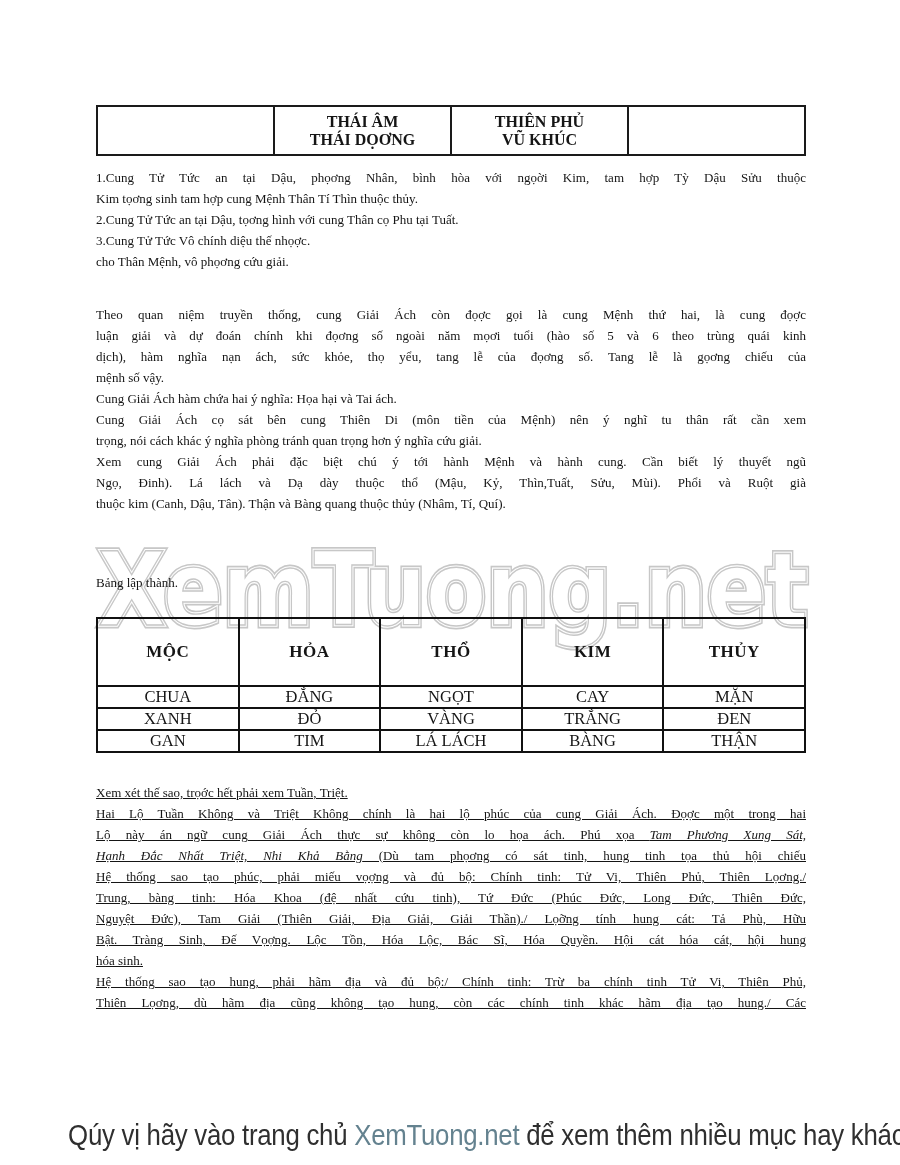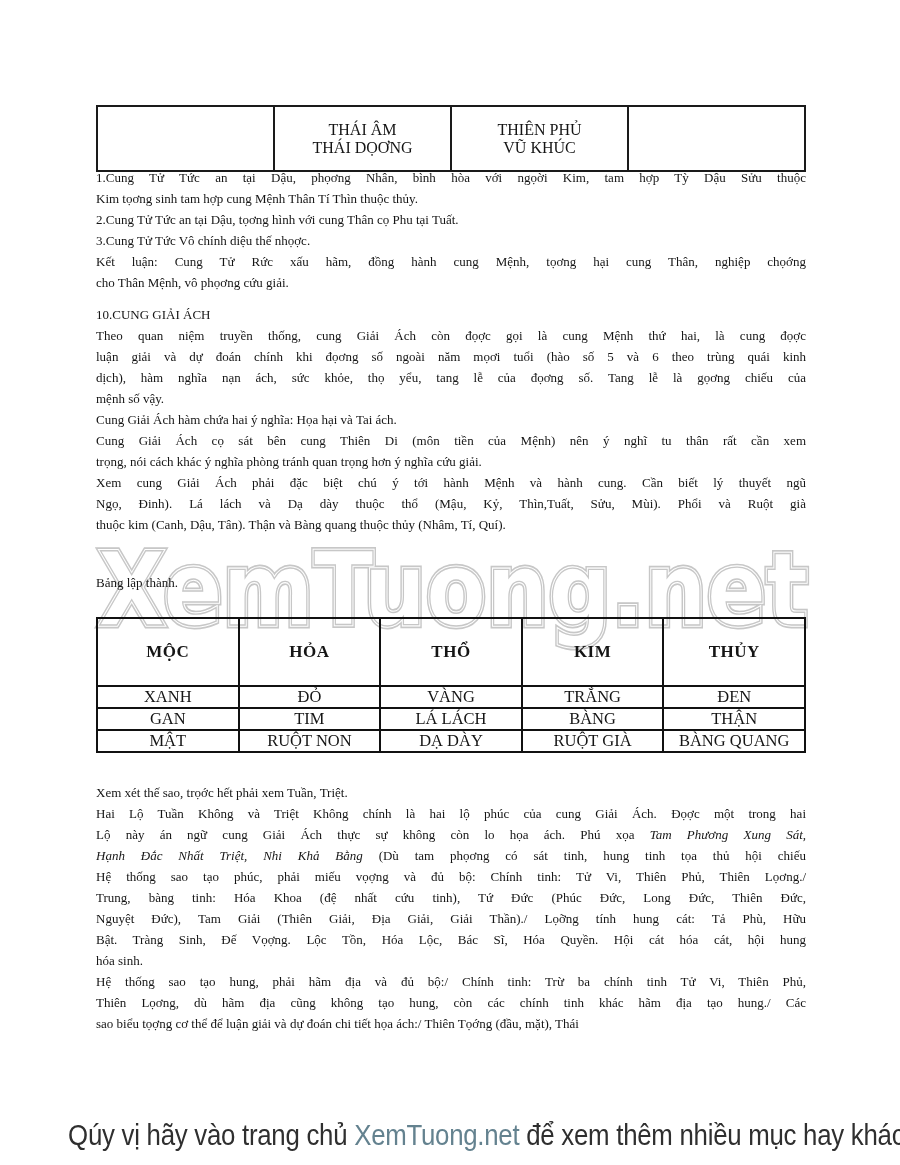--- a/index.html
+++ b/index.html
@@ -14,29 +14,29 @@
   .wm-b { fill:#ffffff; stroke:#ffffff; stroke-width:3.6; }
   .wm-c { fill:none;    stroke:#c7c7c7; stroke-width:1.4; }
   
   .textblock { position:absolute; left:96px; width:710px; z-index:2; font-size:13px; }
   .ln { height:21px; line-height:21px; overflow:hidden; text-align:justify; text-align-last:justify; }
   .ln.end { text-align:left; text-align-last:auto; }
   em { font-style:italic; }
   #introBlock   { top:167px; }
   #sectionBlock { top:304px; }
   #bangLabel    { top:572px; }
-  #bottomBlock  { top:782px; }
+  #bottomBlock  { top:782px;text-decoration:underline; }
   
   .tbl-wrap { position:absolute; left:96px; width:710px; z-index:2; }
   .tbl-wrap.top { top:105px; }
   .tbl-wrap table { width:100%; table-layout:fixed; border-collapse:collapse; }
   .tbl-wrap.top td {
-    border:2px solid #1a1a1a; height:39px; padding:12px;
+    border:2px solid #1a1a1a; height:39px; padding:4px;
     text-align:center; vertical-align:middle;
-    font-size:16px; line-height:18px; white-space:pre-line;
+    font-size:16px; line-height:18px; white-space:pre-line;font-weight:bold;
   }
   
   .tbl-wrap.elements { top:617px; }
   #elemTable th {
     border:2px solid #111111; height:58px;
     font-size:17px; font-weight:bold; letter-spacing:0.5px;
     text-align:center; vertical-align:middle; padding:4px;
   }
   #elemTable td {
     border:2px solid #111111; height:20px; padding:0;
@@ -75,26 +75,24 @@
       </tr>
     </tbody>
       </table>
   </div>
 
   <div id="introBlock" class="textblock">
       <div class="ln">1.Cung Tử Tức an tại Dậu, phọơng Nhân, bình hòa với ngọời Kim, tam hợp Tỳ Dậu Sửu thuộc</div>
       <div class="ln end">Kim tọơng sinh tam hợp cung Mệnh Thân Tí Thìn thuộc thủy.</div>
       <div class="ln end">2.Cung Tử Tức an tại Dậu, tọơng hình với cung Thân cọ Phu tại Tuất.</div>
       <div class="ln end">3.Cung Tử Tức Vô chính diệu thế nhọợc.</div>
-      <div class="ln">Kết luận: Cung Tử Rức xấu hãm, đồng hành cung Mệnh, tọơng hại cung Thân, nghiệp chọớng</div>
       <div class="ln end">cho Thân Mệnh, vô phọơng cứu giải.</div>
     </div>
 
   <div id="sectionBlock" class="textblock">
-    <div class="ln end">10.CUNG GIẢI ÁCH</div>
     <div id="sectionParas">
         <div class="ln">Theo quan niệm truyền thống, cung Giải Ách còn đọợc gọi là cung Mệnh thứ hai, là cung đọợc</div>
         <div class="ln">luận giải và dự đoán chính khi đọơng số ngoài năm mọơi tuổi (hào số 5 và 6 theo trùng quái kinh</div>
         <div class="ln">dịch), hàm nghĩa nạn ách, sức khỏe, thọ yểu, tang lễ của đọơng số. Tang lễ là gọơng chiếu của</div>
         <div class="ln end">mệnh số vậy.</div>
         <div class="ln end">Cung Giải Ách hàm chứa hai ý nghĩa: Họa hại và Tai ách.</div>
         <div class="ln">Cung Giải Ách cọ sát bên cung Thiên Di (môn tiền của Mệnh) nên ý nghĩ tu thân rất cần xem</div>
         <div class="ln end">trọng, nói cách khác ý nghĩa phòng tránh quan trọng hơn ý nghĩa cứu giải.</div>
         <div class="ln">Xem cung Giải Ách phải đặc biệt chú ý tới hành Mệnh và hành cung. Cần biết lý thuyết ngũ</div>
         <div class="ln">Ngọ, Đinh). Lá lách và Dạ dày thuộc thổ (Mậu, Kỷ, Thìn,Tuất, Sửu, Mùi). Phổi và Ruột già</div>
@@ -110,56 +108,55 @@
     <table id="elemTable">
         <tbody>
           <tr>
             <th>MỘC</th>
             <th>HỎA</th>
             <th>THỔ</th>
             <th>KIM</th>
             <th>THỦY</th>
           </tr>
           <tr>
+            <td>CHUA</td>
+            <td>ĐẮNG</td>
+            <td>NGỌT</td>
+            <td>CAY</td>
+            <td>MẶN</td>
+          </tr>
+          <tr>
             <td>XANH</td>
             <td>ĐỎ</td>
             <td>VÀNG</td>
             <td>TRẮNG</td>
             <td>ĐEN</td>
           </tr>
           <tr>
             <td>GAN</td>
             <td>TIM</td>
             <td>LÁ LÁCH</td>
             <td>BÀNG</td>
             <td>THẬN</td>
-          </tr>
-          <tr>
-            <td>MẬT</td>
-            <td>RUỘT NON</td>
-            <td>DẠ DÀY</td>
-            <td>RUỘT GIÀ</td>
-            <td>BÀNG QUANG</td>
           </tr>
         </tbody>
       </table>
   </div>
 
   <div id="bottomBlock" class="textblock">
       <div class="ln end">Xem xét thế sao, trọớc hết phải xem Tuần, Triệt.</div>
       <div class="ln">Hai Lộ Tuần Không và Triệt Không chính là hai lộ phúc của cung Giải Ách. Đọợc một trong hai</div>
       <div class="ln">Lộ này án ngữ cung Giải Ách thực sự không còn lo họa ách. Phú xọa <em>Tam Phương Xung Sát,</em></div>
       <div class="ln"><em>Hạnh Đắc Nhất Triệt, Nhi Khả Bằng</em> (Dù tam phọơng có sát tinh, hung tinh tọa thủ hội chiếu</div>
       <div class="ln">Hệ thống sao tạo phúc, phải miếu vọợng và đủ bộ: Chính tinh: Tử Vi, Thiên Phủ, Thiên Lọơng./</div>
       <div class="ln">Trung, bàng tinh: Hóa Khoa (đệ nhất cứu tinh), Tứ Đức (Phúc Đức, Long Đức, Thiên Đức,</div>
       <div class="ln">Nguyệt Đức), Tam Giải (Thiên Giải, Địa Giải, Giải Thần)./ Lọỡng tính hung cát: Tả Phù, Hữu</div>
       <div class="ln">Bật. Tràng Sinh, Đế Vọợng. Lộc Tồn, Hóa Lộc, Bác Sĩ, Hóa Quyền. Hội cát hóa cát, hội hung</div>
       <div class="ln end">hóa sinh.</div>
       <div class="ln">Hệ thống sao tạo hung, phải hãm địa và đủ bộ:/ Chính tinh: Trừ ba chính tinh Tử Vi, Thiên Phủ,</div>
       <div class="ln">Thiên Lọơng, dù hãm địa cũng không tạo hung, còn các chính tinh khác hãm địa tạo hung./ Các</div>
-      <div class="ln end">sao biểu tọợng cơ thể để luận giải và dự đoán chi tiết họa ách:/ Thiên Tọớng (đầu, mặt), Thái</div>
     </div>
 
   <div class="footer">
     <span class="fscale"><span>Qúy vị hãy vào trang chủ </span><span class="brand">XemTuong.net</span><span> để xem thêm nhiều mục hay khác</span></span>
   </div>
 
 </div>
 
 </body></html>

